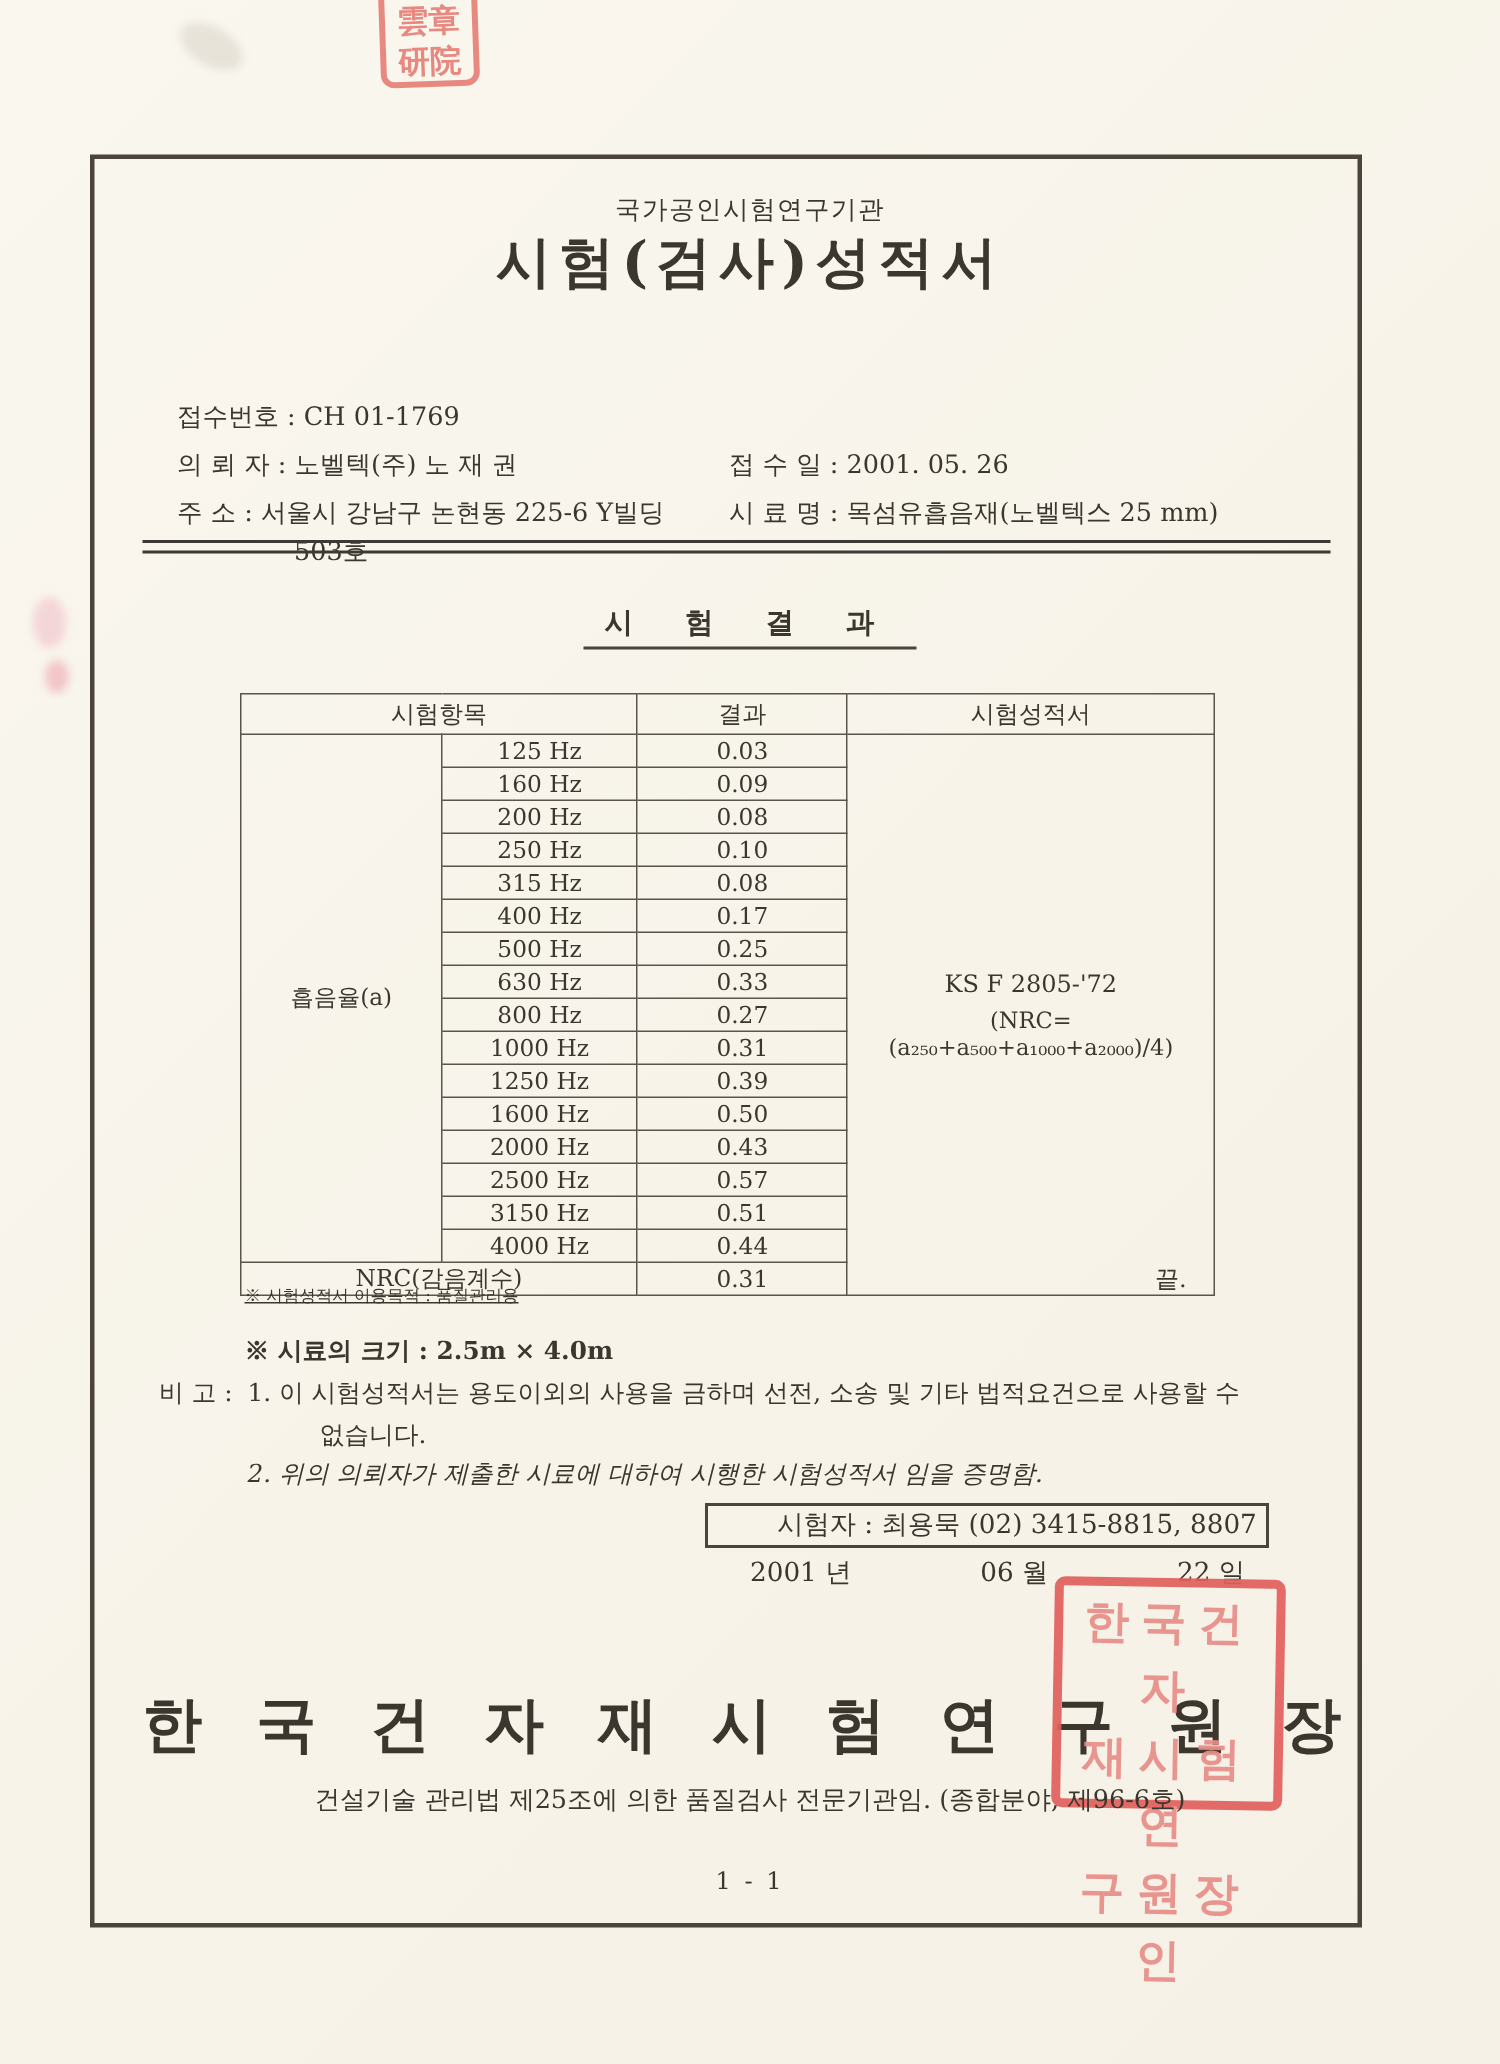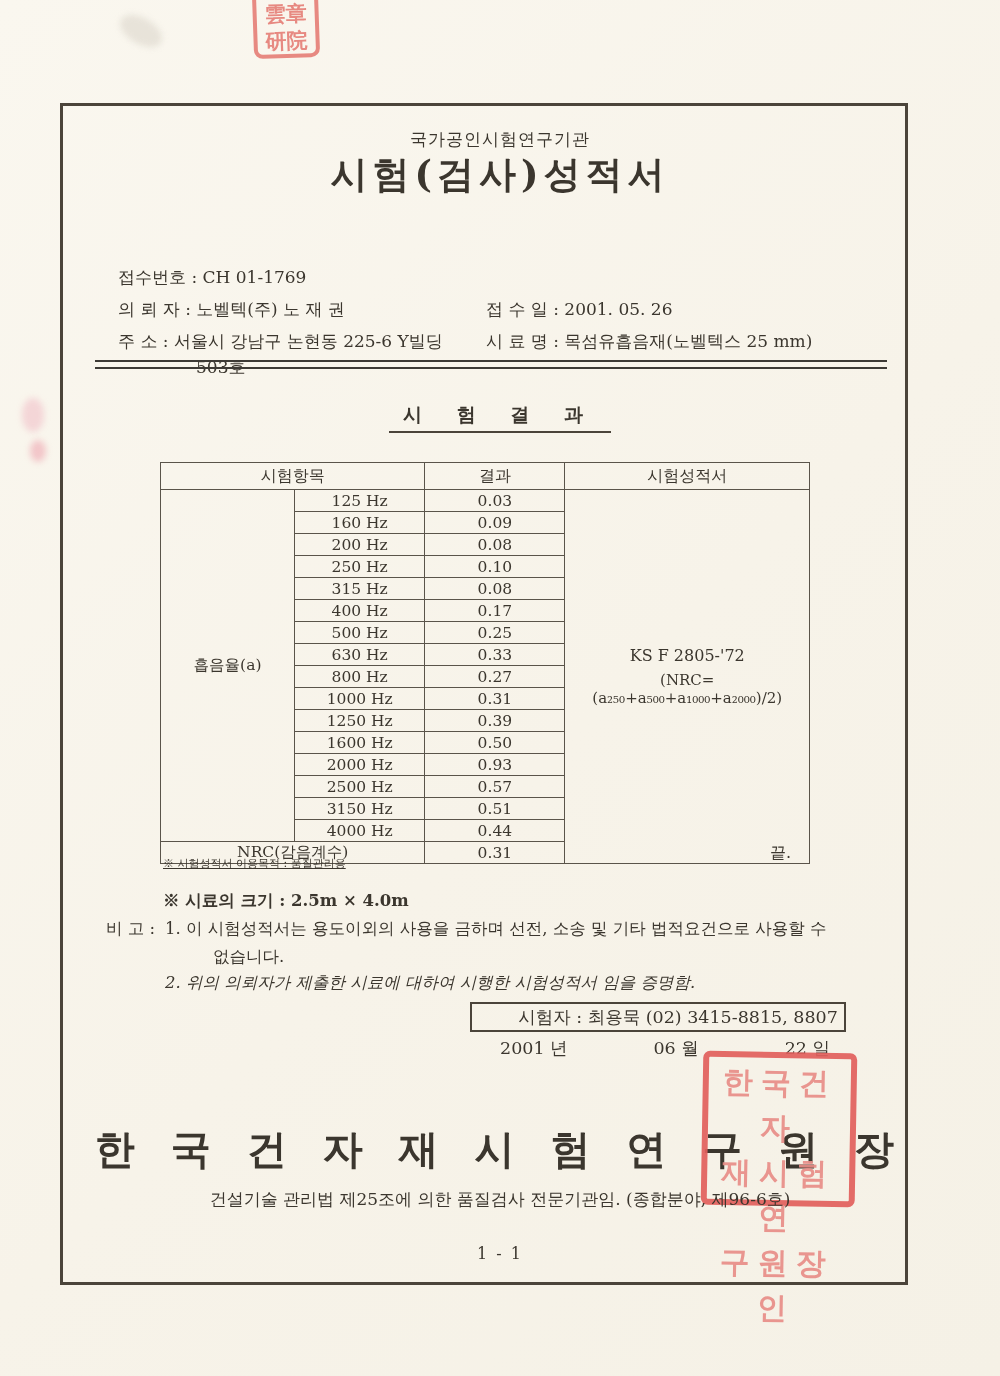--- a/index.html
+++ b/index.html
@@ -158,21 +158,21 @@
       <th colspan="2">시험항목</th>
       <th>결과</th>
       <th>시험성적서</th>
     </tr>
     <tr>
       <td class="c-group" rowspan="16">흡음율(a)</td>
       <td class="c-freq">125 Hz</td>
       <td class="c-val">0.03</td>
       <td class="c-method" rowspan="17">
         <div class="method-l1">KS F 2805-'72</div>
-        <div class="method-l2">(NRC=(a₂₅₀+a₅₀₀+a₁₀₀₀+a₂₀₀₀)/2)</div>
+        <div class="method-l2">(NRC=(a₂₅₀+a₅₀₀+a₁₀₀₀+a₂₀₀₀)/4)</div>
       </td>
     </tr>
     <tr>
           <td>160 Hz</td>
           <td>0.09</td>
         </tr>
     <tr>
           <td>200 Hz</td>
           <td>0.08</td>
         </tr>
@@ -207,21 +207,21 @@
     <tr>
           <td>1250 Hz</td>
           <td>0.39</td>
         </tr>
     <tr>
           <td>1600 Hz</td>
           <td>0.50</td>
         </tr>
     <tr>
           <td>2000 Hz</td>
-          <td>0.93</td>
+          <td>0.43</td>
         </tr>
     <tr>
           <td>2500 Hz</td>
           <td>0.57</td>
         </tr>
     <tr>
           <td>3150 Hz</td>
           <td>0.51</td>
         </tr>
     <tr>

